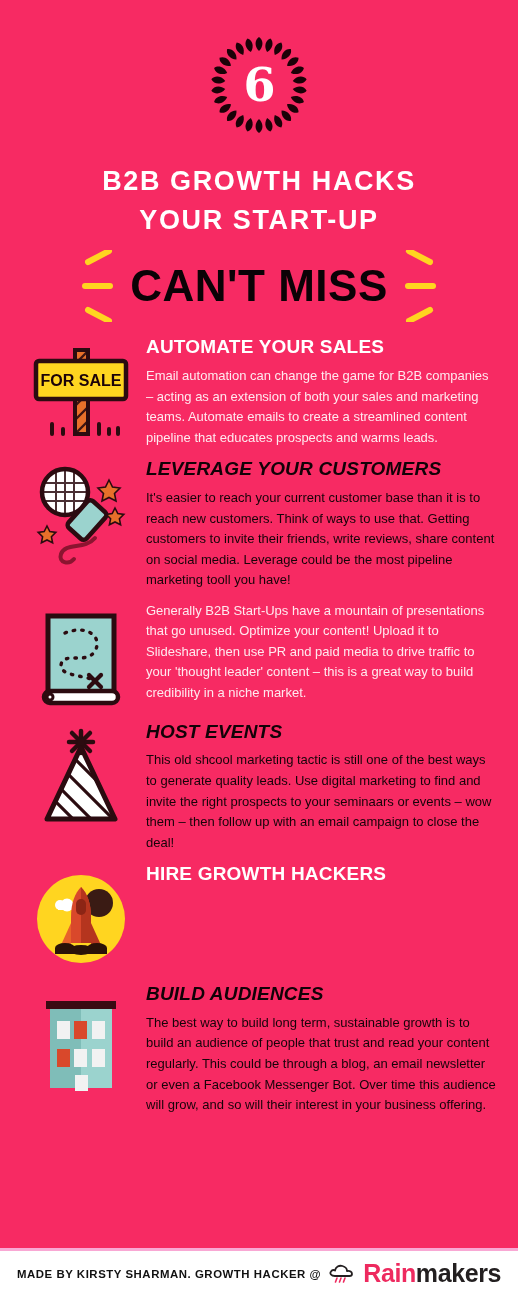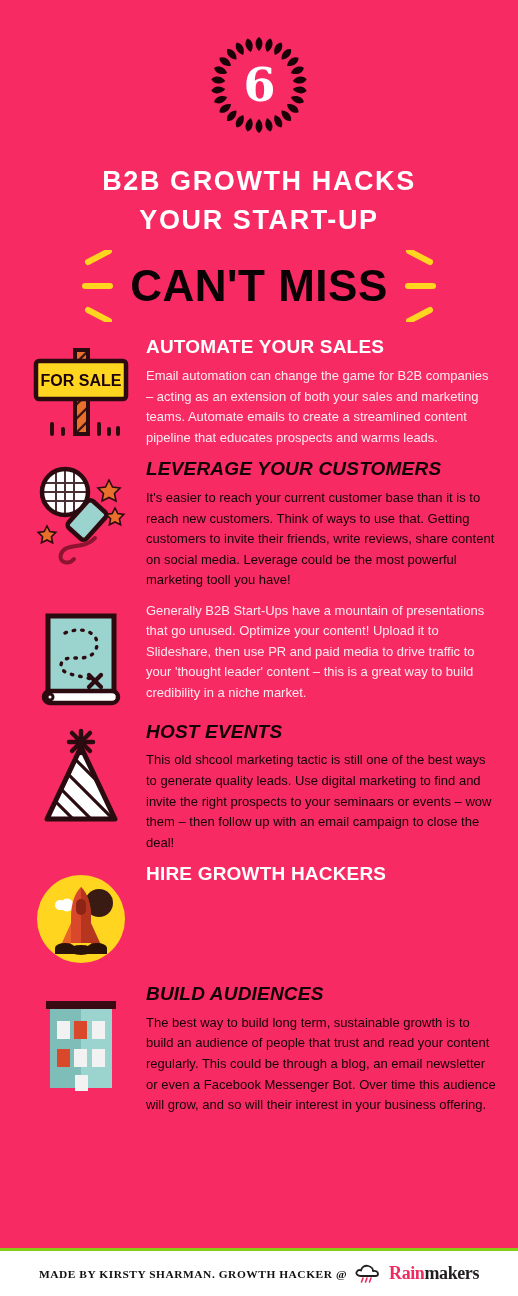--- a/index.html
+++ b/index.html
@@ -57,28 +57,28 @@
   .light .s-head{ color:#ffffff; }
   .light .s-body{ color:#ffe9ef; }
   .dark .s-head{ color:#120207;font-style:italic; }
   .dark .s-body{ color:#170309; }
 
   
   .footer{
     position:absolute; left:0; right:0; bottom:0;
     height:48px; background:#ffffff;
     display:flex; align-items:center; justify-content:center;
-    gap:7px; border-top:3px solid #84cc16;font-family:Liberation Serif, serif;
+    gap:7px; border-top:3px solid #f9a8d4;
   }
   .foot-text{
     color:#111111; font-weight:bold; font-size:11.4px;
     letter-spacing:0.55px; white-space:nowrap;
   }
   .logo{ display:flex; align-items:center; gap:5px; }
-  .logo-word{ font-size:18px; font-weight:bold; letter-spacing:-0.4px;text-align:center; }
+  .logo-word{ font-size:25px; font-weight:bold; letter-spacing:-0.4px;text-align:center; }
   .logo-rain{ color:#EE2A5F; }
   .logo-makers{ color:#231f20; }
 </style>
 </head>
 <body>
 
 <div class="hero">
 
   <div class="badge-wrap">
     <div class="badge">
@@ -187,21 +187,21 @@
         <path d="M68 74 C58 86 38 78 34 90 C31 99 42 101 47 95" fill="none" stroke="#8C1430" stroke-width="4" stroke-linecap="round"></path>
         <g fill="#E8702A" stroke="#2B0B10" stroke-width="1.6">
           <path d="M82 16 l3.5 7 7.5 1 -5.5 5.5 1.5 7.5 -7-3.5 -7 3.5 1.5-7.5 -5.5-5.5 7.5-1z"></path>
           <path d="M88 44 l2.8 5.6 6 .8 -4.4 4.4 1.2 6 -5.6-2.8 -5.6 2.8 1.2-6 -4.4-4.4 6-.8z"></path>
           <path d="M20 62 l2.8 5.6 6 .8 -4.4 4.4 1.2 6 -5.6-2.8 -5.6 2.8 1.2-6 -4.4-4.4 6-.8z"></path>
         </g>
       </svg>
     </div>
     <div class="txt-col">
       <div class="s-head">LEVERAGE YOUR CUSTOMERS</div>
-      <div class="s-body">It's easier to reach your current customer base than it is to reach new customers. Think of ways to use that. Getting customers to invite their friends, write reviews, share content on social media. Leverage could be the most powerful marketing tooll you have!</div>
+      <div class="s-body">It's easier to reach your current customer base than it is to reach new customers. Think of ways to use that. Getting customers to invite their friends, write reviews, share content on social media. Leverage could be the most pipeline marketing tooll you have!</div>
     </div>
   </div>
 
   <div class="section light">
     <div class="icon-col">
       <svg width="108" height="104" viewBox="0 0 108 104">
         <rect x="21" y="9" width="66" height="78" fill="#9BD3CE" stroke="#2B0B10" stroke-width="5"></rect>
         <path d="M38 26 C60 17 76 30 68 44 C60 58 36 44 34 58 C33 68 52 68 64 72" fill="none" stroke="#2B0B10" stroke-width="3.4" stroke-linecap="round" stroke-dasharray="1.5 7"></path>
         <g stroke="#2B0B10" stroke-width="4.2" stroke-linecap="round">
           <line x1="62" y1="68" x2="74" y2="80"></line>

